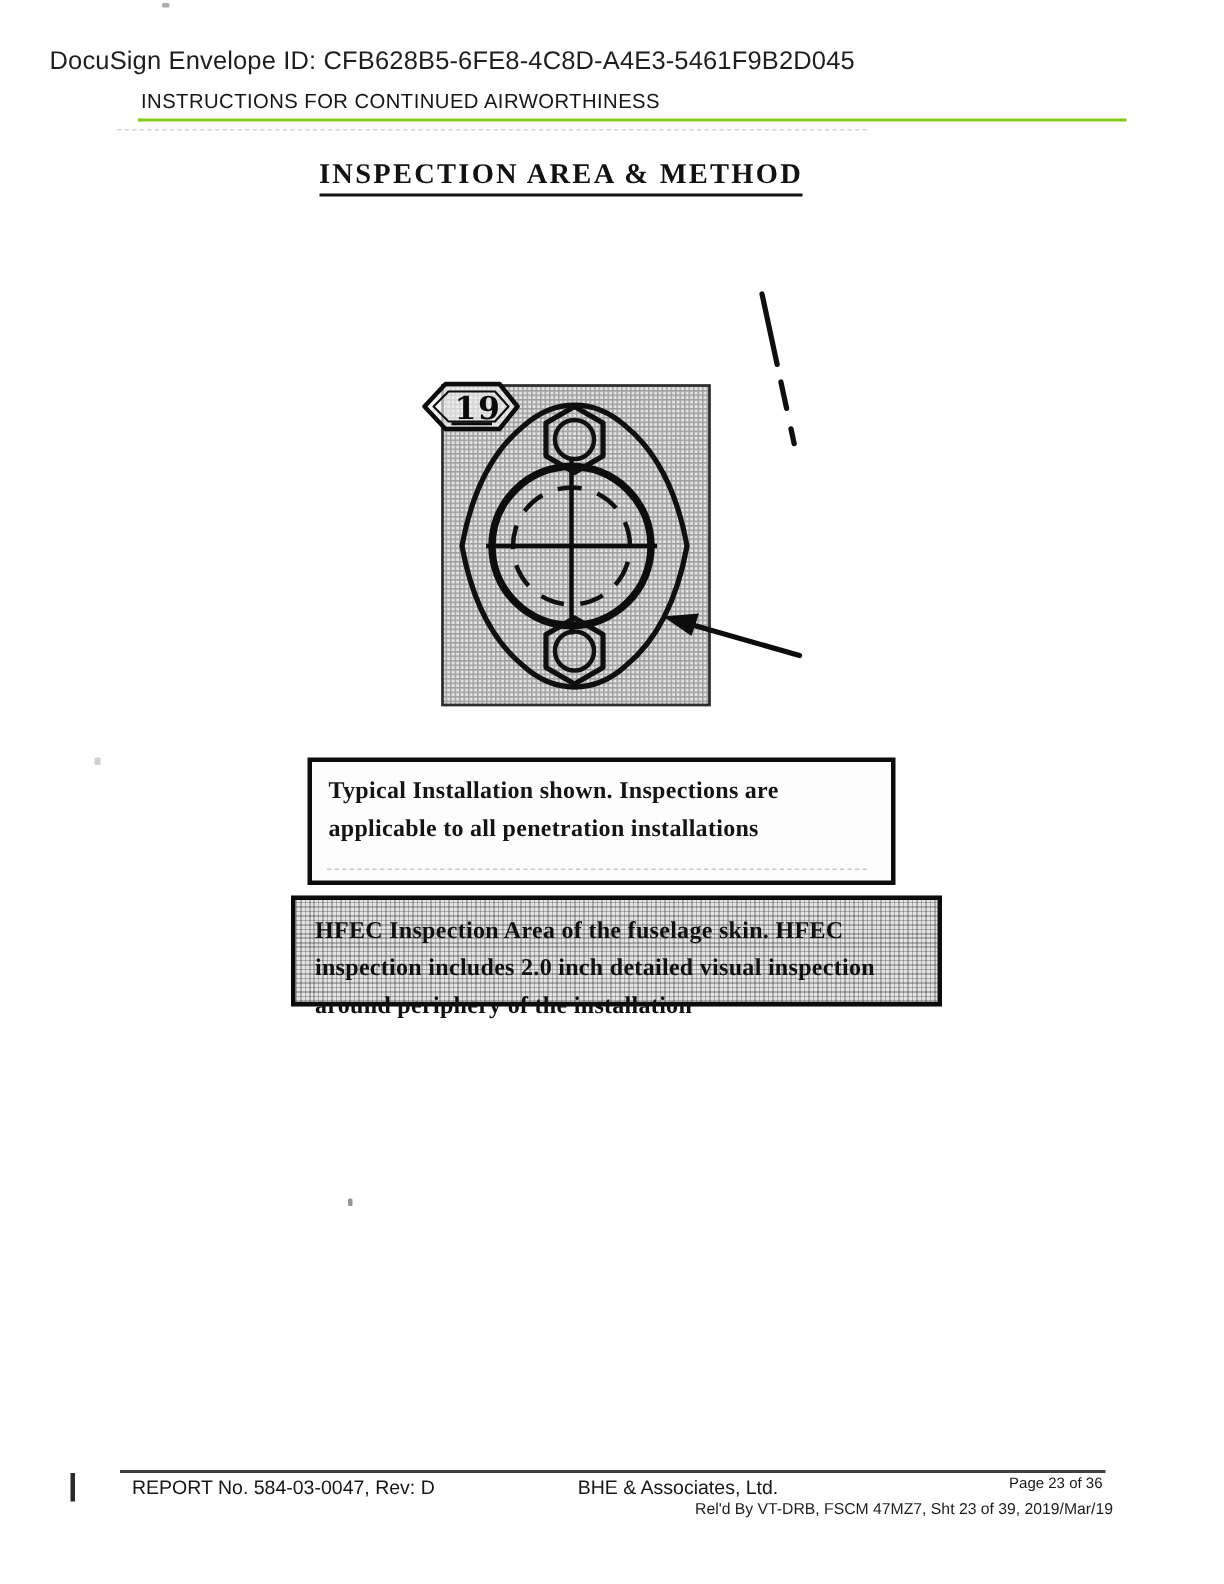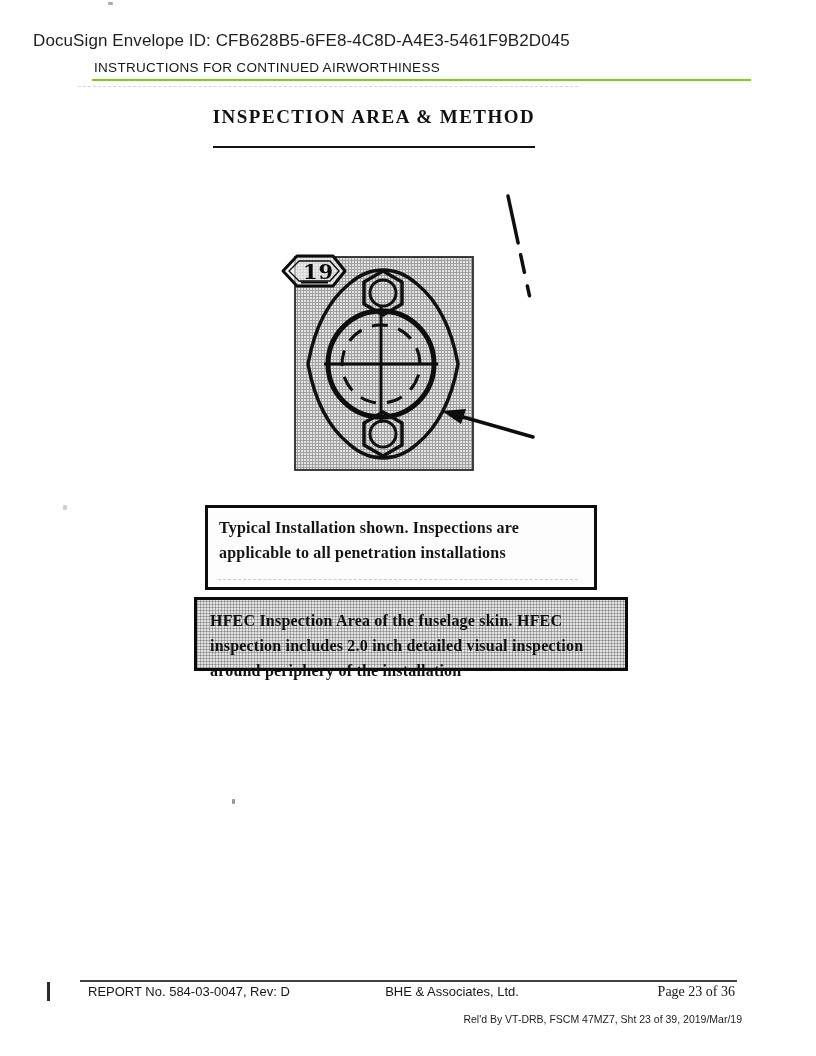--- a/index.html
+++ b/index.html
@@ -14,21 +14,21 @@
 
   
   .header-rule-wrap { left:78px; top:60px; width:659px; border-bottom:2px solid #84cc16; padding-bottom:4px;margin-left:14px; }
   .header-text { font-size:13.5px; color:#171717; letter-spacing:.3px; padding-left:2px; }
   .header-ghostline { left:78px; top:86px; width:500px; border-top:1px dashed #c6c6c6; opacity:.7; }
 
   
   .title-block { left:174px; top:105px; width:400px; text-align:center;
                  font-family:"Liberation Serif", serif; font-weight:bold; color:#121212; }
   .title-line { font-size:19px; letter-spacing:1.5px; line-height:23px; margin-bottom:9px; }
-  .title-line span { display:inline-block; border-bottom:2.5px solid #141414; padding-bottom:18px; }
+  .title-line span { display:inline-block; border-bottom:2.5px solid #141414; padding-bottom:1px; }
 
   
   .figure-svg { left:270px; top:185px; }
 
   
   .note1 { left:205px; top:505px; width:392px; height:85px;
            border:3px solid #0d0d0d; background:#fdfdfd; padding:7px 9px 0 11px;
            font-family:"Liberation Serif", serif; font-weight:bold; font-size:16px;
            line-height:25px; color:#141414; letter-spacing:.2px; }
   .note1-noise { position:absolute; left:10px; bottom:7px; width:360px; border-top:1px dashed #bdbdbd; opacity:.8; }
@@ -40,22 +40,22 @@
            background-color:#e4e4e4;
            background-image:
              repeating-linear-gradient(0deg, rgba(45,45,45,.30) 0 1px, transparent 1px 3px),
              repeating-linear-gradient(90deg, rgba(45,45,45,.30) 0 1px, transparent 1px 3px); }
 
   
   .footer-rule { left:80px; top:980px; width:657px; border-top:2px solid #404040; }
   .change-bar { left:47px; top:982px; width:3px; height:19px; background:#2a2a2a; }
   .footer-report  { left:88px;  top:984px; font-size:13px; color:#161616; }
   .footer-company { left:352px; top:984px; width:200px; text-align:center; font-size:13px; color:#161616; }
-  .footer-page    { right:81px; top:984px; font-size:14px; color:#161616;font-family:Liberation Serif, serif; }
-  .footer-release { right:74px; top:1000px; font-size:10.5px; color:#1c1c1c;margin-top:13px; }
+  .footer-page    { right:81px; top:984px; font-size:10px; color:#161616; }
+  .footer-release { right:74px; top:1000px; font-size:10.5px; color:#1c1c1c; }
   .right-align { text-align:right; }
 
   
   .speck { background:#6a6a6a; border-radius:1px; }
   .speck-a { left:108px; top:2px;  width:5px; height:3px; opacity:.55; }
   .speck-b { left:63px;  top:505px; width:4px; height:5px; opacity:.45; background:#9a9a9a; }
   .speck-c { left:232px; top:799px; width:3px; height:5px; opacity:.7; }
 </style>
 </head>
 <body>

